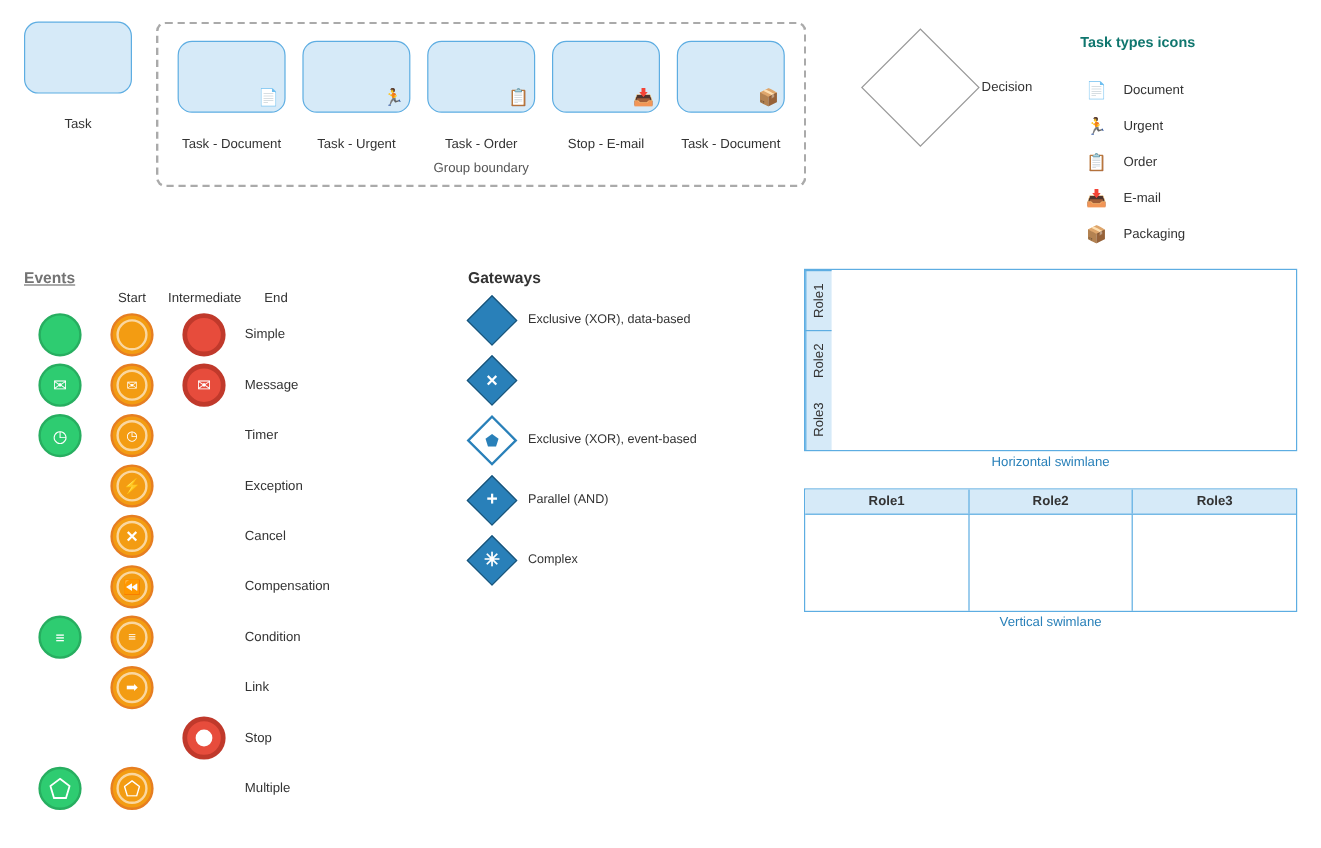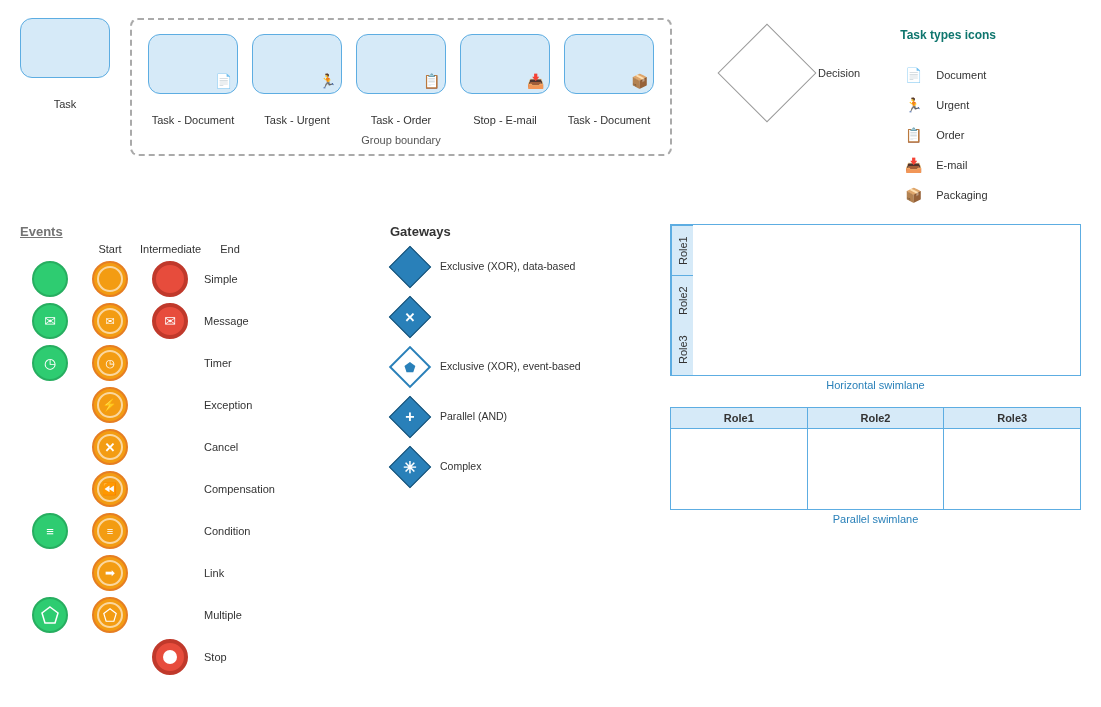--- a/index.html
+++ b/index.html
@@ -545,48 +545,48 @@
           <div class="circle circle-yellow">
             <div class="inner-ring"></div>
             <span style="color:#fff;font-size:12px;position:absolute;">➡</span>
           </div>
         </div>
         <div class="event-cell"></div>
         <span class="event-name">Link</span>
       </div>
 
       <div class="events-row">
+        <div class="event-cell"></div>
+        <div class="event-cell"></div>
+        <div class="event-cell">
+          <div class="circle circle-red-thick">
+            <div style="width:14px;height:14px;border-radius:50%;background:#fff;"></div>
+          </div>
+        </div>
+        <span class="event-name">Stop</span>
+      </div>
+
+      <div class="events-row">
         <div class="event-cell">
           <div class="circle circle-green">
             <svg width="18" height="18" viewBox="0 0 18 18">
               <polygon points="9,1 17,7 14,17 4,17 1,7" fill="none" stroke="#fff" stroke-width="1.5"></polygon>
             </svg>
           </div>
         </div>
         <div class="event-cell">
           <div class="circle circle-yellow">
             <div class="inner-ring"></div>
             <svg width="14" height="14" viewBox="0 0 18 18" style="position:absolute;">
               <polygon points="9,1 17,7 14,17 4,17 1,7" fill="none" stroke="#fff" stroke-width="1.5"></polygon>
             </svg>
           </div>
         </div>
         <div class="event-cell"></div>
         <span class="event-name">Multiple</span>
-      </div>
-
-      <div class="events-row">
-        <div class="event-cell"></div>
-        <div class="event-cell"></div>
-        <div class="event-cell">
-          <div class="circle circle-red-thick">
-            <div style="width:14px;height:14px;border-radius:50%;background:#fff;"></div>
-          </div>
-        </div>
-        <span class="event-name">Stop</span>
       </div>
     </div>
   </div>
 
   <div class="gateways-section">
     <div class="gateways-title">Gateways</div>
 
     <div class="gateway-row">
       <div class="diamond-wrapper">
         <div class="diamond-inner d-blue"></div>
@@ -658,17 +658,17 @@
           <div class="v-swim-header-cell">Role1</div>
           <div class="v-swim-header-cell">Role2</div>
           <div class="v-swim-header-cell">Role3</div>
         </div>
         <div class="v-swim-body">
           <div class="v-swim-col"></div>
           <div class="v-swim-col"></div>
           <div class="v-swim-col"></div>
         </div>
       </div>
-      <div class="swimlane-caption">Parallel swimlane</div>
+      <div class="swimlane-caption">Vertical swimlane</div>
     </div>
 
   </div>
 </div>
 
 </body></html>

